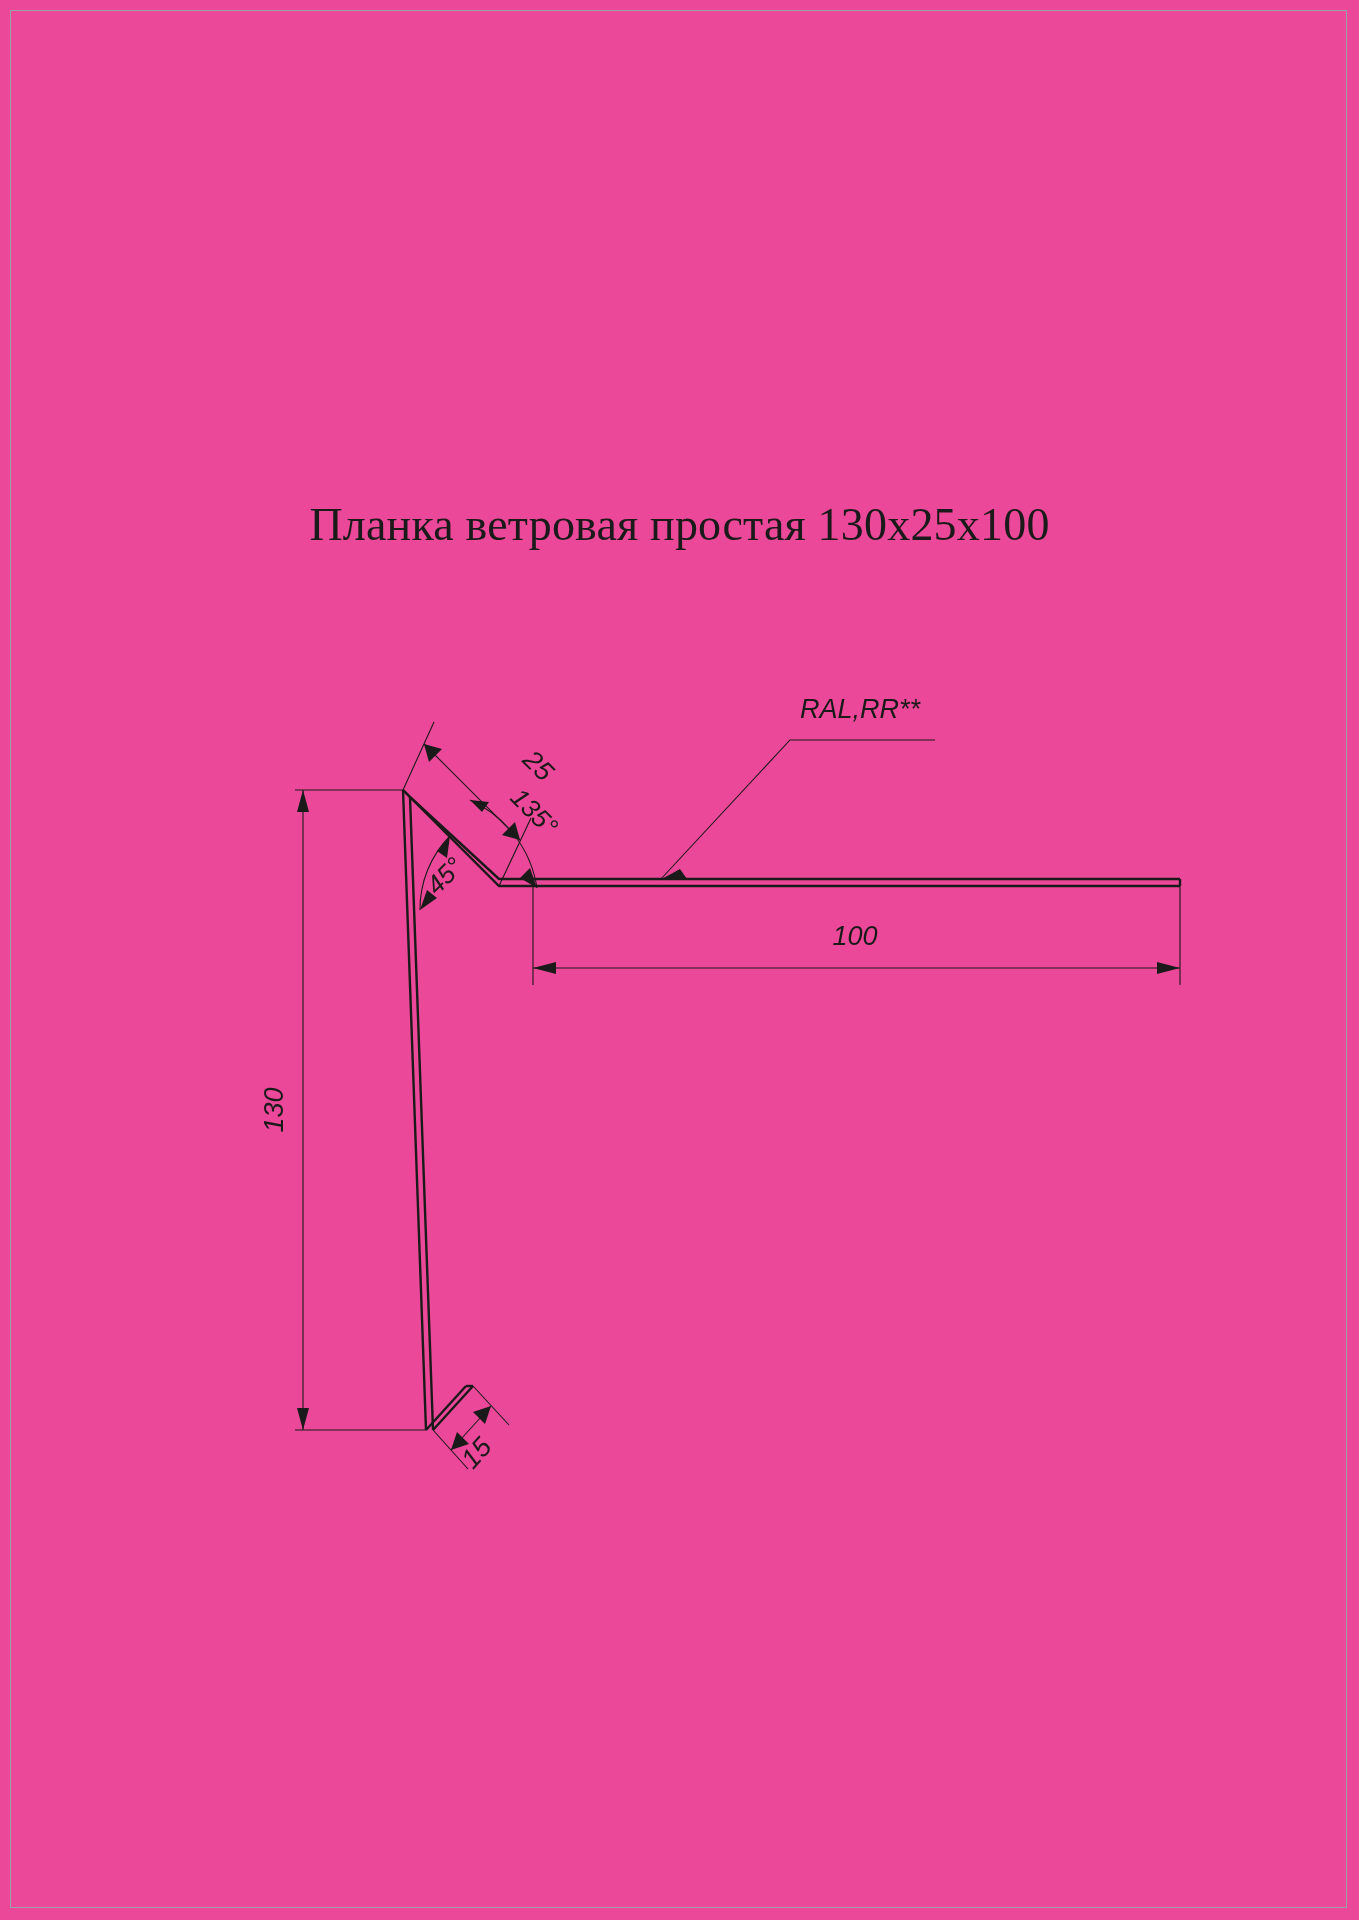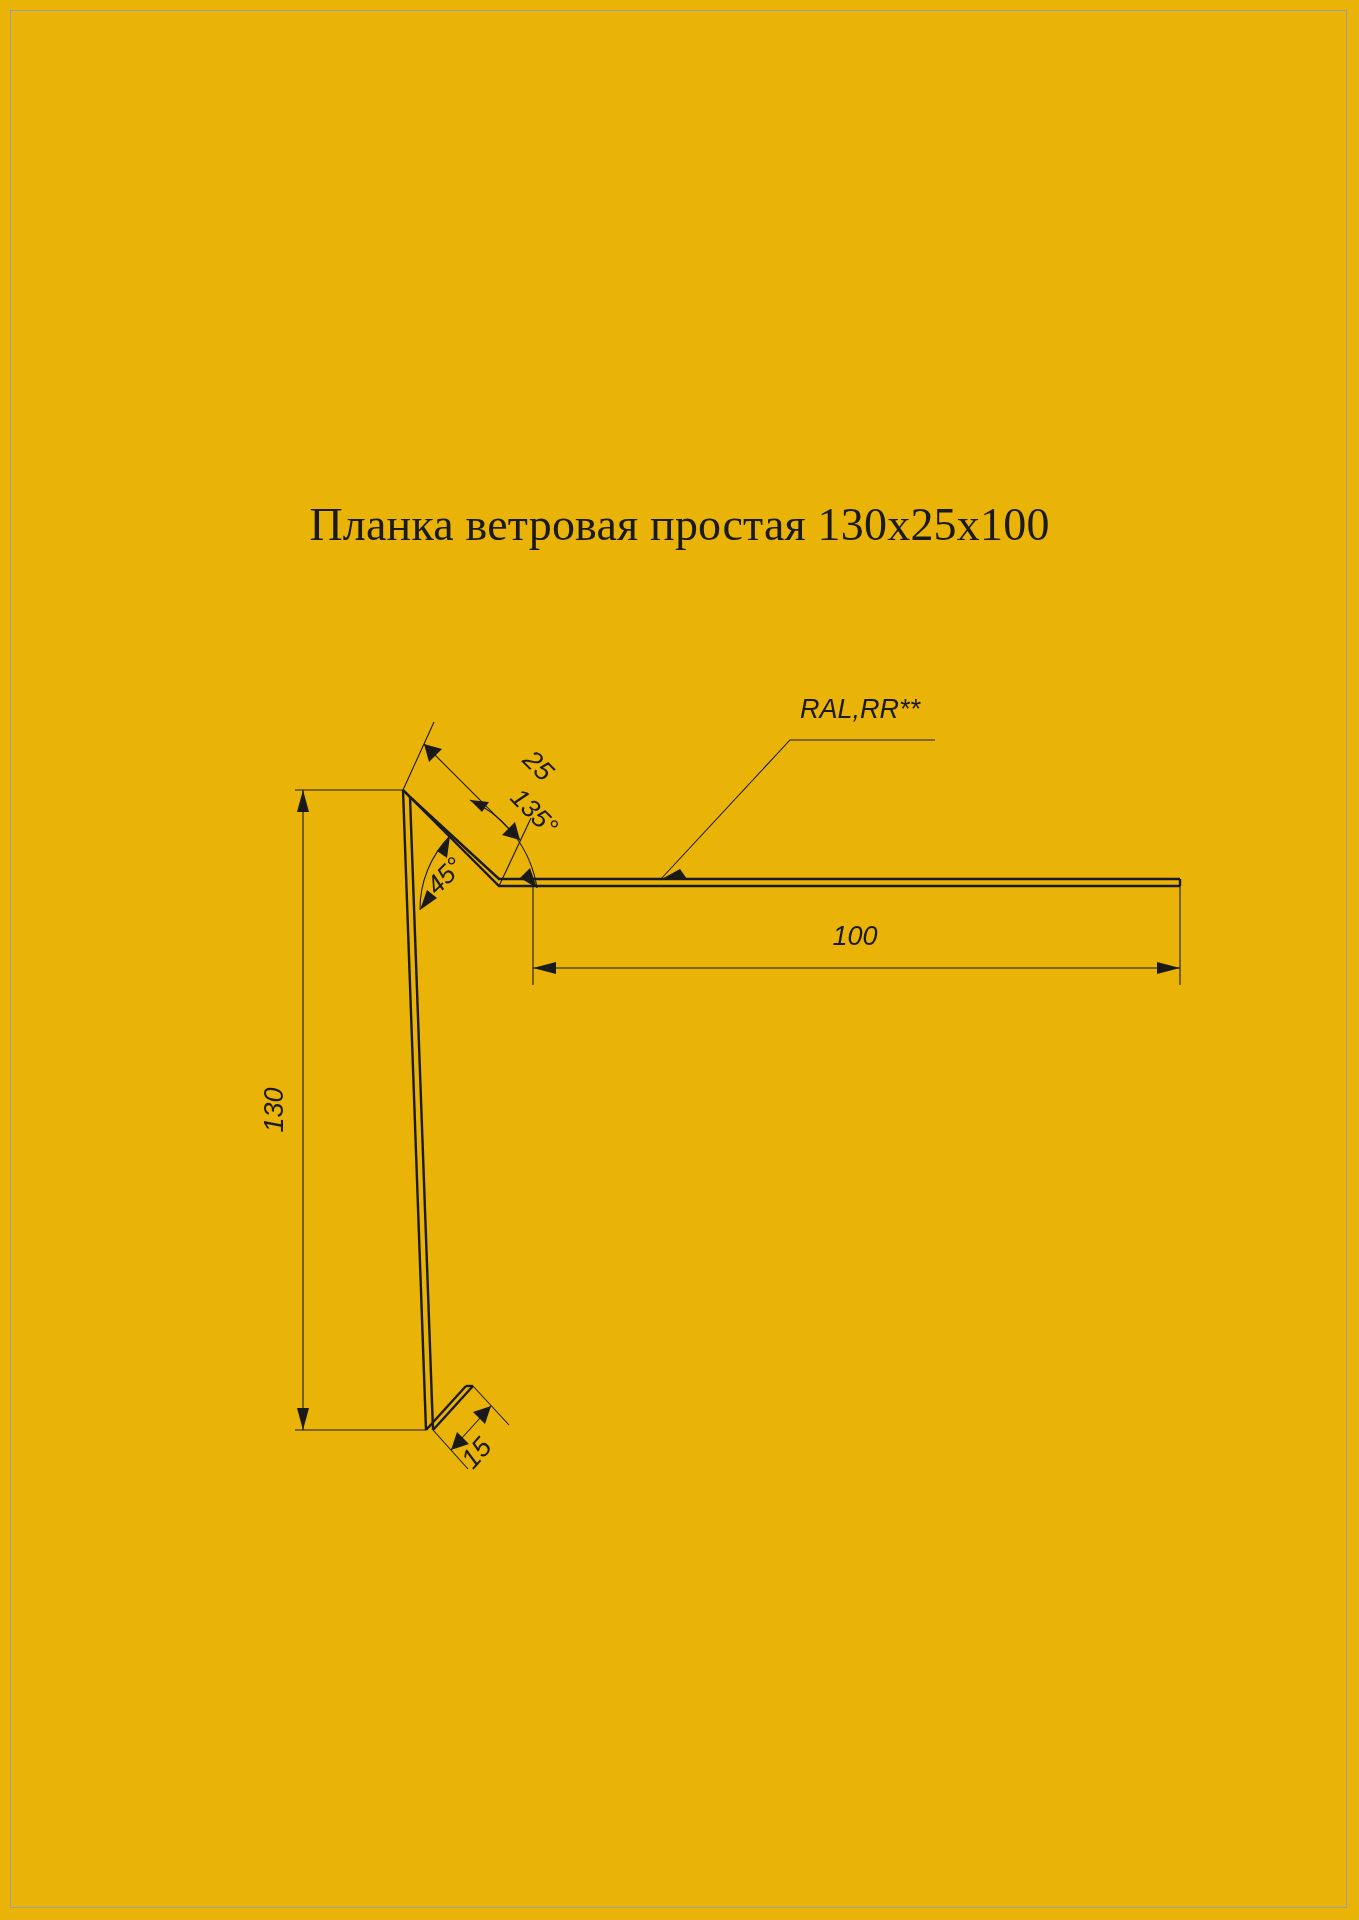--- a/index.html
+++ b/index.html
@@ -13,21 +13,21 @@
     font-family: "Liberation Serif", serif;
     position: relative;
     overflow: hidden;
   }
   #sheet {
     position: absolute;
     left: 0;
     top: 0;
     width: 1359px;
     height: 1920px;
-    background: #eab308;
+    background: #ec4899;
   }
   #frame {
     position: absolute;
     left: 10px;
     top: 10px;
     width: 1337px;
     height: 1898px;
     border: 1px solid #9aa0a6;
     box-sizing: border-box;
   }

